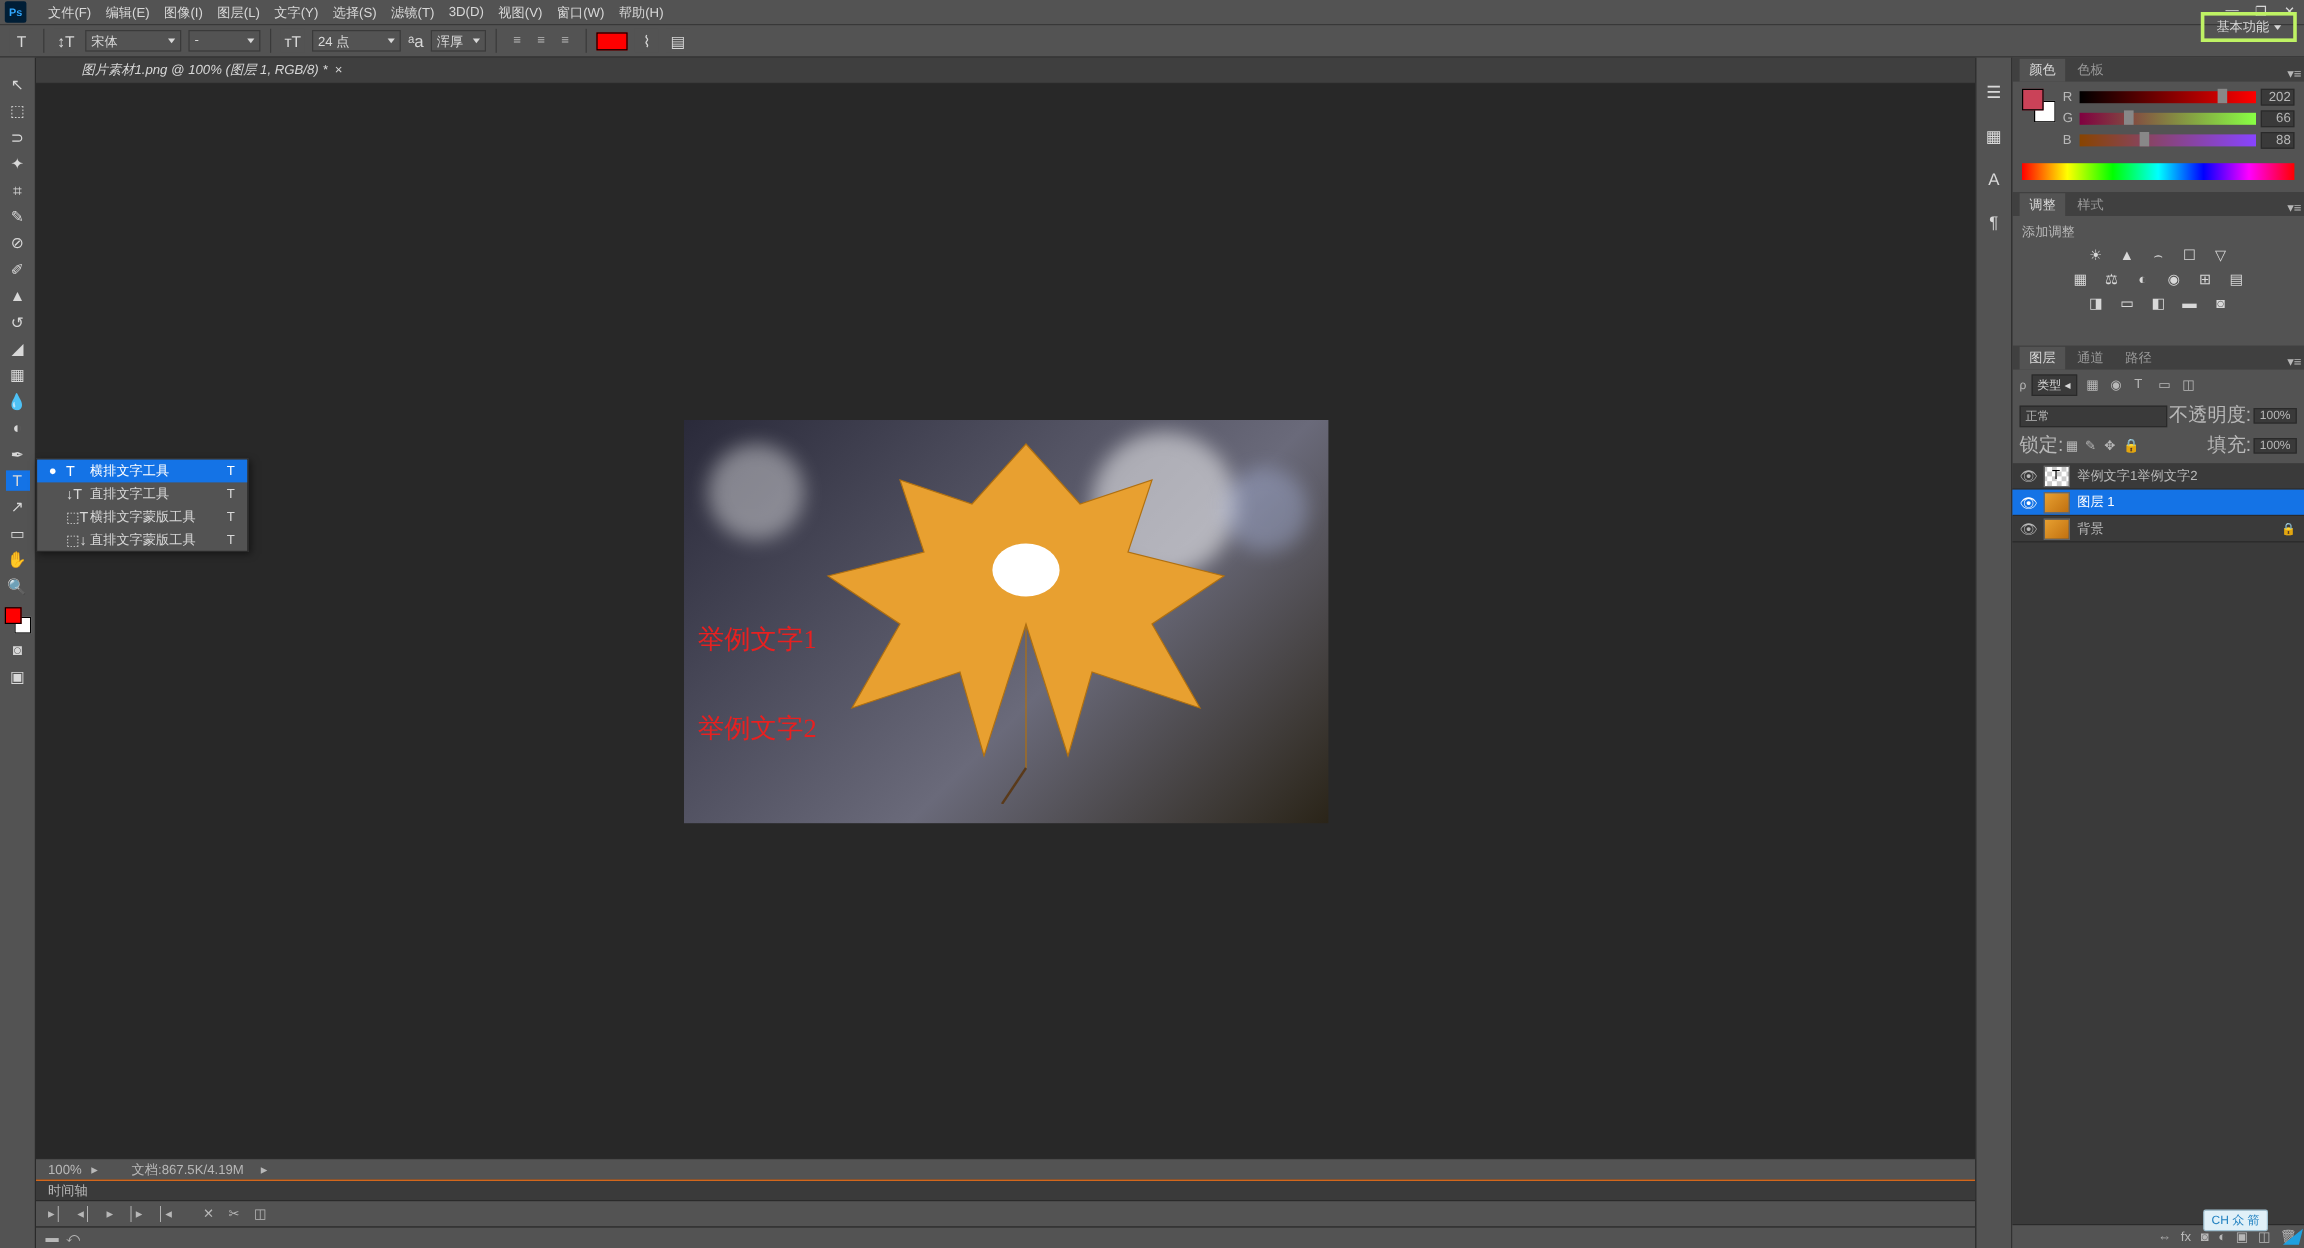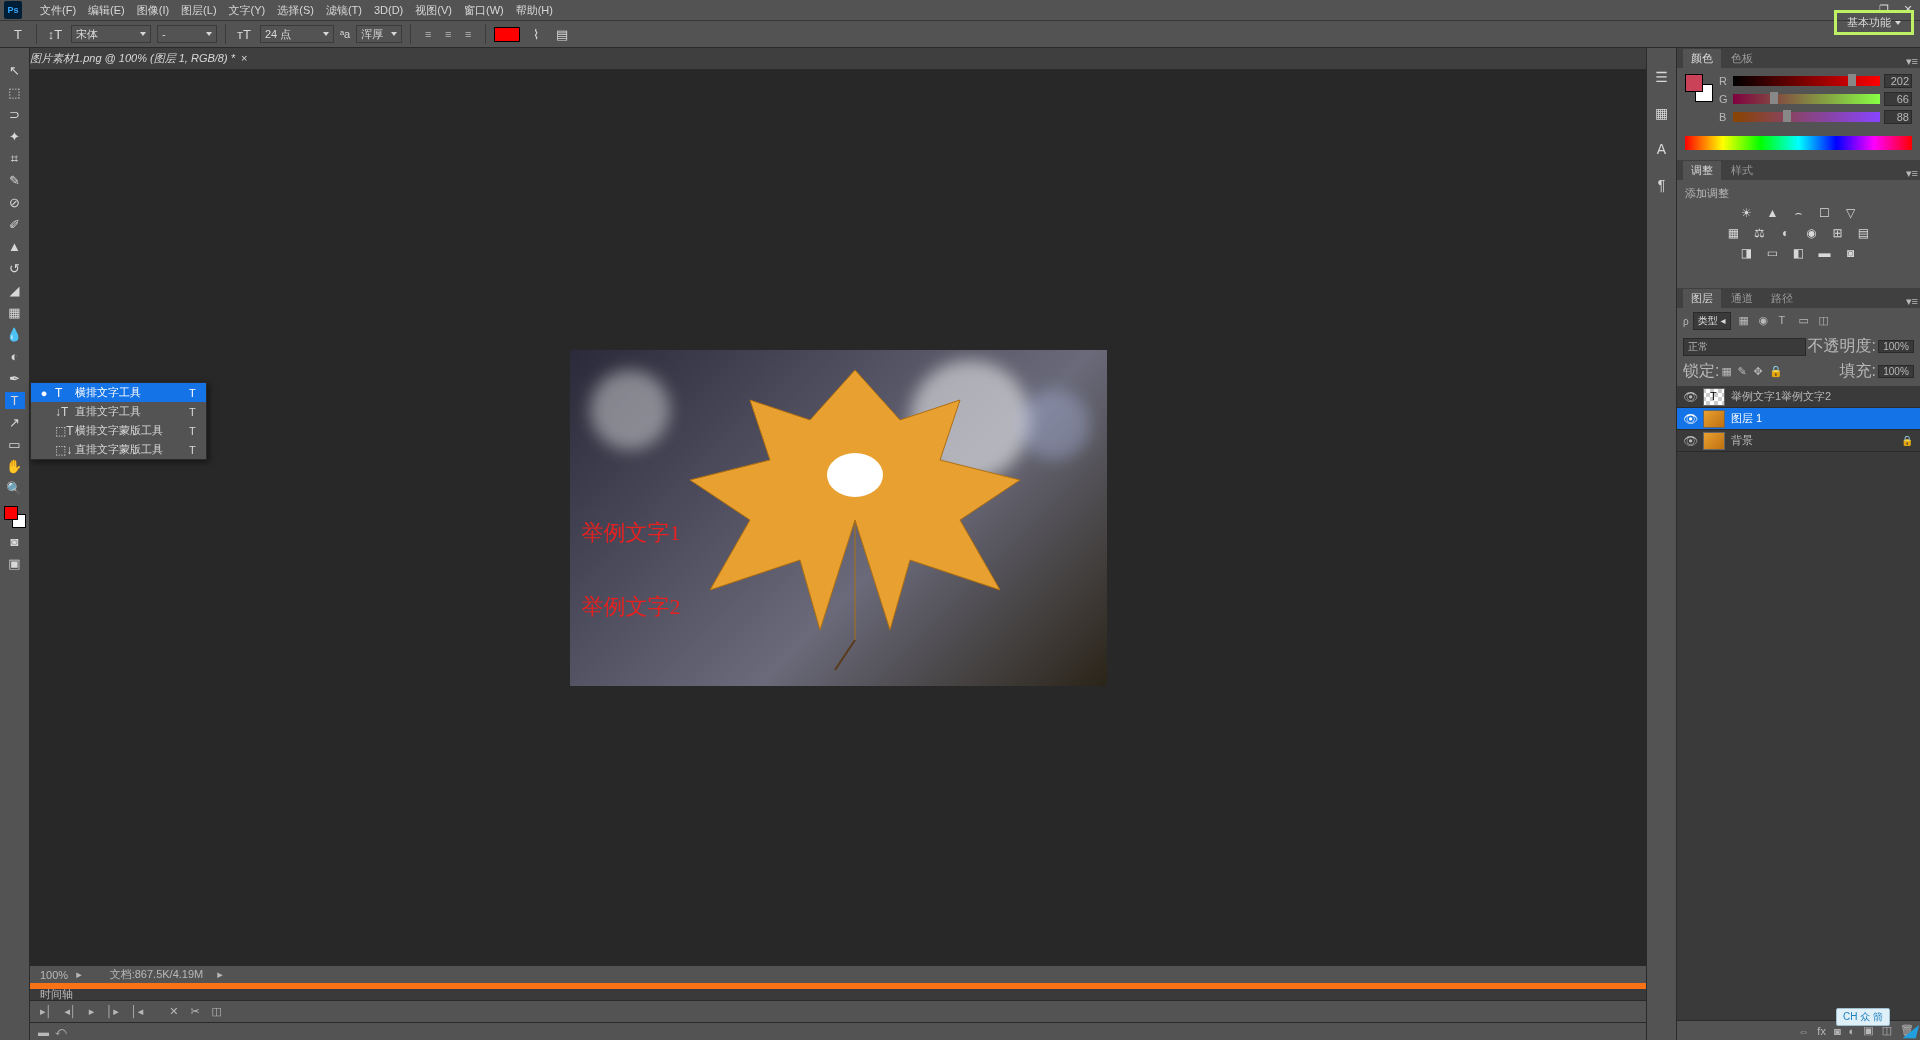--- a/index.html
+++ b/index.html
@@ -5,21 +5,21 @@
 * { margin: 0; padding: 0; box-sizing: border-box; font-family: "Microsoft YaHei", sans-serif; }
 body { background: #535353; width: 1920px; height: 1040px; overflow: hidden; color: #b8b8b8; font-size: 11px; user-select: none; }
 .top-menu { height: 20px; background: #535353; display: flex; align-items: center; padding-left: 4px; gap: 0; }
 .ps-logo { width: 18px; height: 18px; background: #001e36; color: #31a8ff; font-weight: bold; font-size: 9px; display: flex; align-items: center; justify-content: center; border-radius: 2px; margin-right: 12px; }
 .menu-item { padding: 0 6px; font-size: 11px; color: #d8d8d8; cursor: pointer; }
 .window-controls { position: absolute; right: 0; top: 0; display: flex; }
 .win-btn { width: 24px; height: 18px; display: flex; align-items: center; justify-content: center; color: #d8d8d8; font-size: 11px; }
 .options-bar { height: 28px; background: #535353; border-top: 1px solid #383838; border-bottom: 1px solid #2a2a2a; display: flex; align-items: center; padding: 0 8px; gap: 6px; }
 .opt-icon { width: 20px; height: 20px; display: flex; align-items: center; justify-content: center; background: #535353; color: #d8d8d8; font-size: 13px; }
 .opt-select { height: 18px; background: #535353; border: 1px solid #3a3a3a; color: #d8d8d8; font-size: 11px; display: flex; align-items: center; padding: 0 4px; }
-.opt-label { font-size: 11px; color: #d8d8d8; }
+.opt-label { font-size: 14px; color: #d8d8d8; }
 .align-btns { display: flex; gap: 2px; }
 .align-btn { width: 18px; height: 18px; background: #535353; display: flex; align-items: center; justify-content: center; }
 .color-swatch-opt { width: 26px; height: 15px; background: #ff0000; border: 1px solid #000; }
 .basic-func { position: absolute; right: 6px; top: 10px; border: 3px solid #bef264; padding: 2px 10px; font-size: 11px; color: #d8d8d8; display: flex; align-items: center; gap: 4px; justify-content: space-between; }
 
 .workspace { display: flex; height: calc(100% - 48px); }
 .left-tools { width: 30px; background: #535353; border-right: 1px solid #2a2a2a; display: flex; flex-direction: column; align-items: center; padding-top: 14px; gap: 5px; }
 .tool-btn { width: 20px; height: 17px; display: flex; align-items: center; justify-content: center; color: #d8d8d8; font-size: 13px; position: relative; }
 .tool-btn.active { background: #1473e6; }
 .tool-colors { margin-top: 4px; position: relative; width: 22px; height: 22px; }
@@ -30,30 +30,30 @@
 .flyout-item { display: flex; align-items: center; padding: 2px 10px 2px 8px; gap: 6px; cursor: pointer; }
 .flyout-item.selected { background: #1473e6; }
 .flyout-item.selected span { color: #fff; }
 .flyout-bullet { width: 10px; text-align: center; }
 .flyout-icon { width: 14px; color: #d8d8d8; font-size: 12px; }
 .flyout-label { flex: 1; color: #d8d8d8; font-size: 11px; }
 .flyout-shortcut { color: #d8d8d8; font-size: 11px; margin-left: 20px; }
 
 .center-area { flex: 1; display: flex; flex-direction: column; background: #282828; }
 .doc-tab { height: 22px; background: #3f3f3f; border-bottom: 1px solid #2a2a2a; display: flex; align-items: center; }
-.tab { padding: 0 0; font-size: 11px; color: #d8d8d8; font-style: italic; }
+.tab { padding: 0 22px; font-size: 11px; color: #d8d8d8; font-style: italic; margin-left: 16px; }
 .tab-close { margin-left: 6px; font-style: normal; }
 .canvas-area { flex: 1; display: flex; align-items: center; justify-content: center; position: relative; }
 .canvas-img { width: 537px; height: 336px; background: linear-gradient(135deg, #2a2a3a 0%, #4a4a5a 30%, #6a6a7a 60%, #2a2418 100%); position: relative; overflow: hidden; }
 .bokeh { position: absolute; border-radius: 50%; filter: blur(8px); }
 .leaf { position: absolute; top: 10px; left: 90px; width: 390px; height: 310px; }
 .sample-text { position: absolute; color: #e82020; font-size: 22px; font-family: SimSun, serif; }
 
 .status-bar { height: 18px; background: #535353; border-top: 1px solid #2a2a2a; display: flex; align-items: center; padding: 0 10px; font-size: 11px; }
-.timeline-hdr { height: 17px; background: #3a3a3a; border-top: 6px solid #f97316; padding-left: 10px; display: flex; align-items: center; }
+.timeline-hdr { height: 17px; background: #3a3a3a; border-top: 1px solid #f97316; padding-left: 10px; display: flex; align-items: center; }
 .timeline-ctrl { height: 22px; background: #535353; border-top: 1px solid #2a2a2a; display: flex; align-items: center; padding-left: 10px; gap: 12px; }
 .timeline-body { height: 80px; background: #282828; border-top: 1px solid #2a2a2a; display: flex; align-items: center; justify-content: center; }
 .create-btn { background: #535353; border: 1px solid #3a3a3a; padding: 3px 12px; color: #d8d8d8; display: flex; align-items: center; gap: 6px; }
 .timeline-footer { height: 18px; background: #535353; border-top: 1px solid #2a2a2a; display: flex; align-items: center; padding-left: 8px; gap: 6px; }
 
 .right-strip { width: 30px; background: #535353; border-left: 1px solid #2a2a2a; display: flex; flex-direction: column; align-items: center; padding-top: 20px; gap: 18px; }
 .strip-icon { width: 18px; height: 18px; display: flex; align-items: center; justify-content: center; color: #d8d8d8; font-size: 14px; }
 
 .right-panels { width: 244px; background: #535353; border-left: 1px solid #2a2a2a; display: flex; flex-direction: column; }
 .panel-tabs { height: 20px; background: #404040; display: flex; align-items: flex-end; padding-left: 6px; gap: 2px; }

